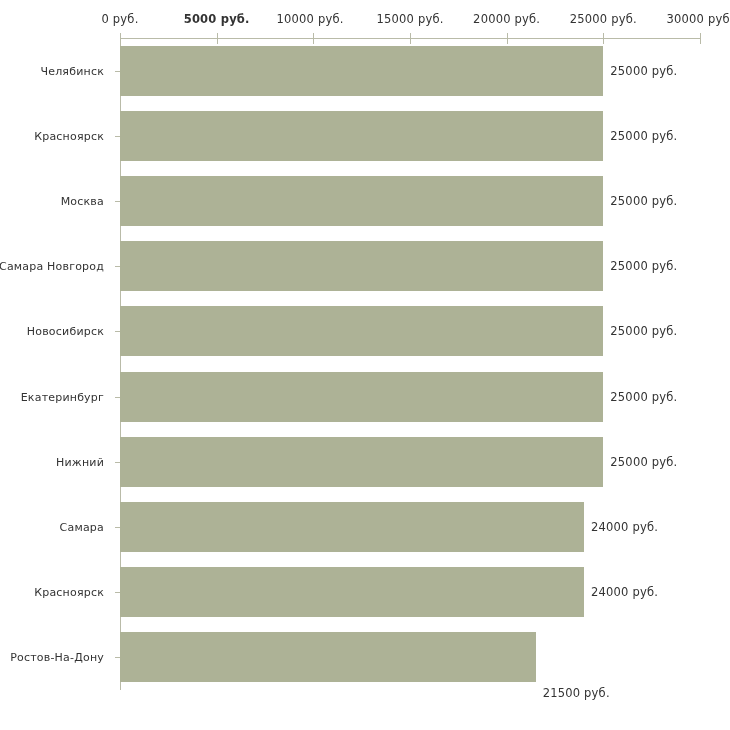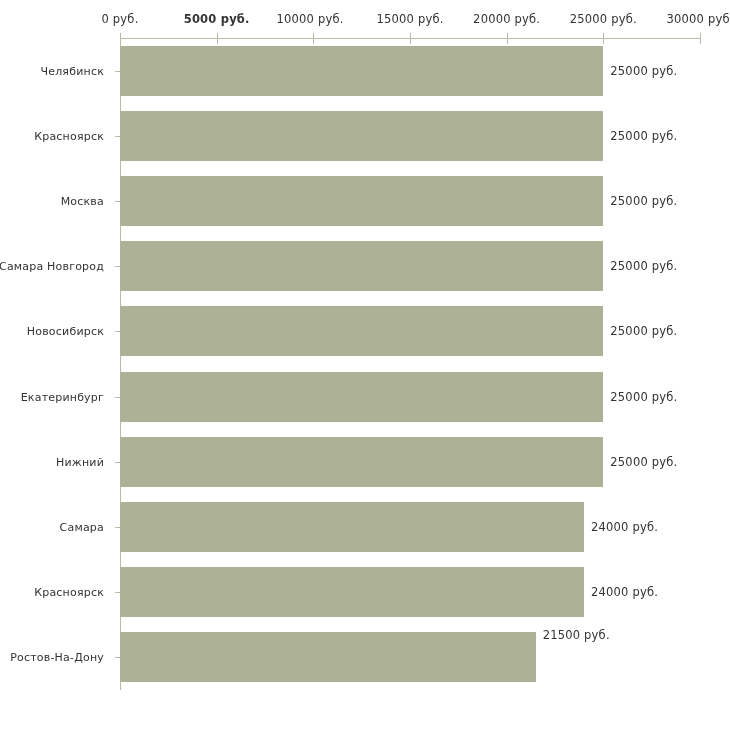--- a/index.html
+++ b/index.html
@@ -181,16 +181,16 @@
       <div class="bar-value" style="left: 610.333px; top: 331.4px;">25000 руб.</div>
       <div class="bar" title="Екатеринбург: 25000 руб." style="left: 120px; top: 371.6px; width: 483.333px; height: 50px; background: rgb(173, 178, 150);"></div>
       <div class="bar-value" style="left: 610.333px; top: 396.6px;">25000 руб.</div>
       <div class="bar" title="Пермь: 25000 руб." style="left: 120px; top: 436.8px; width: 483.333px; height: 50px; background: rgb(173, 178, 150);"></div>
       <div class="bar-value" style="left: 610.333px; top: 461.8px;">25000 руб.</div>
       <div class="bar" title="Самара: 24000 руб." style="left: 120px; top: 502px; width: 464px; height: 50px; background: rgb(173, 178, 150);"></div>
       <div class="bar-value" style="left: 591px; top: 527px;">24000 руб.</div>
       <div class="bar" title="Волгоград: 24000 руб." style="left: 120px; top: 567.2px; width: 464px; height: 50px; background: rgb(173, 178, 150);"></div>
       <div class="bar-value" style="left: 591px; top: 592.2px;">24000 руб.</div>
       <div class="bar" title="Ростов-На-Дону: 21500 руб." style="left: 120px; top: 632.4px; width: 415.667px; height: 50px; background: rgb(173, 178, 150);"></div>
-      <div class="bar-value" style="left: 542.667px; top: 635px;">21500 руб.</div>
+      <div class="bar-value" style="left: 542.667px; top: 693px;">21500 руб.</div>
     </div>
 
 </div>
 
 </body></html>

